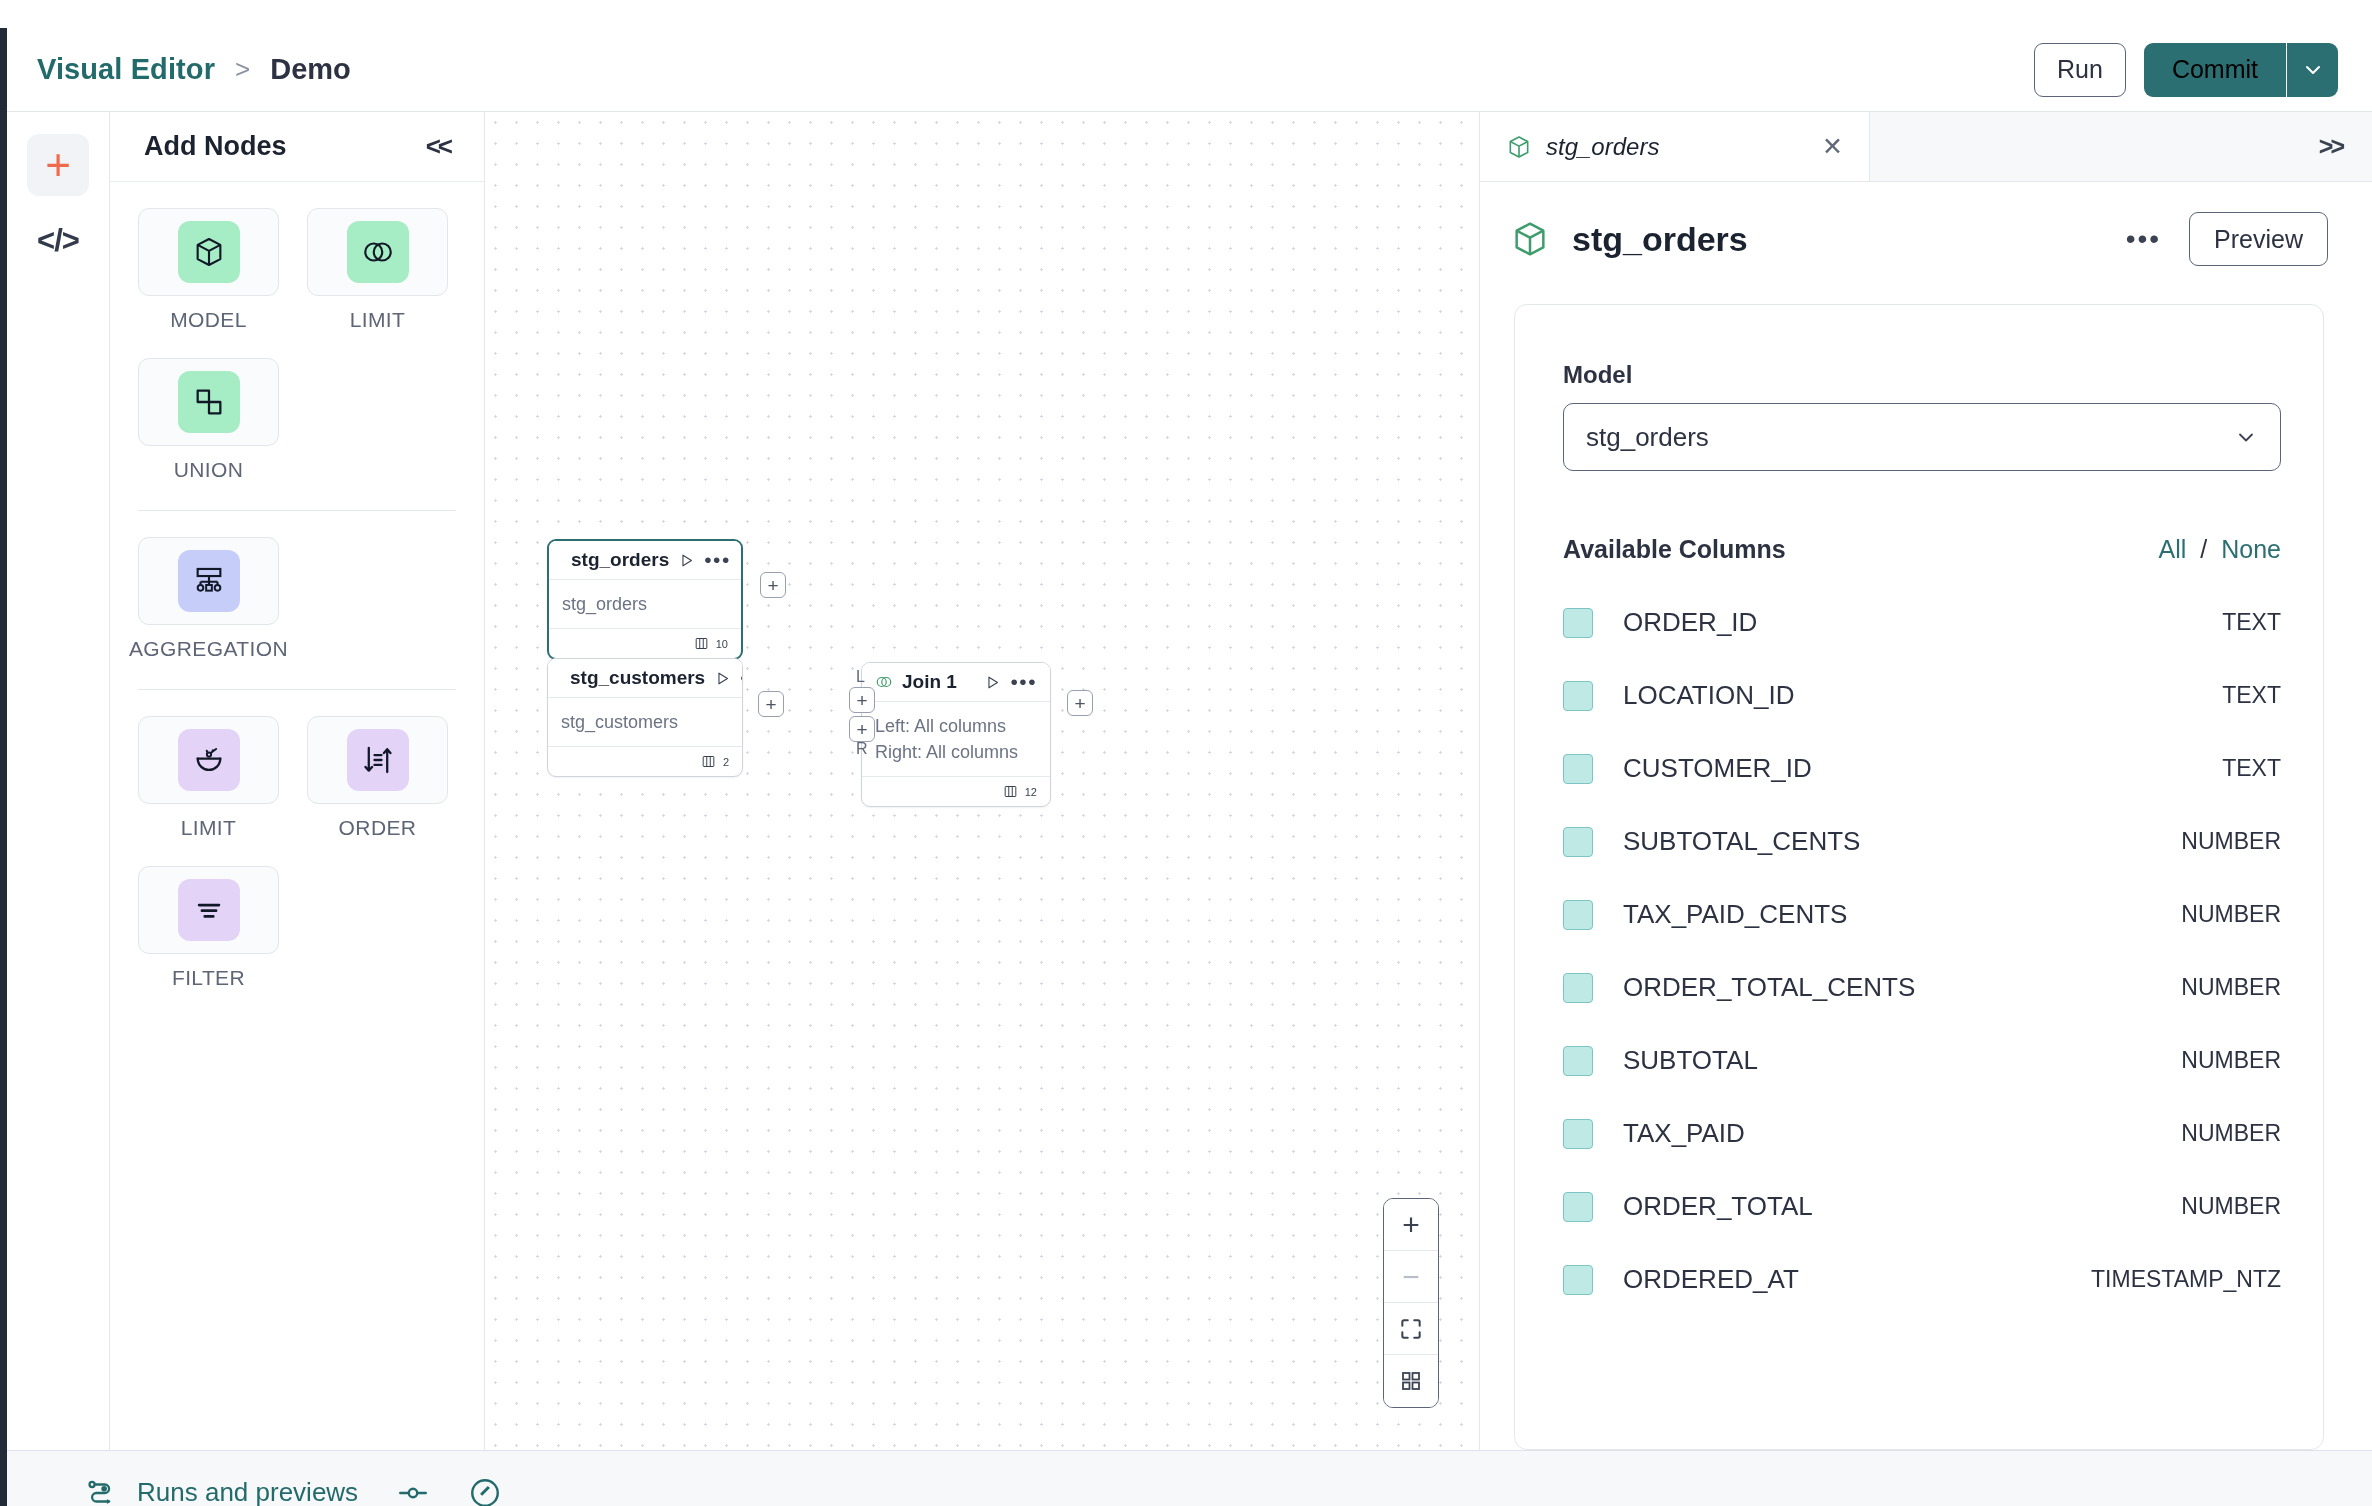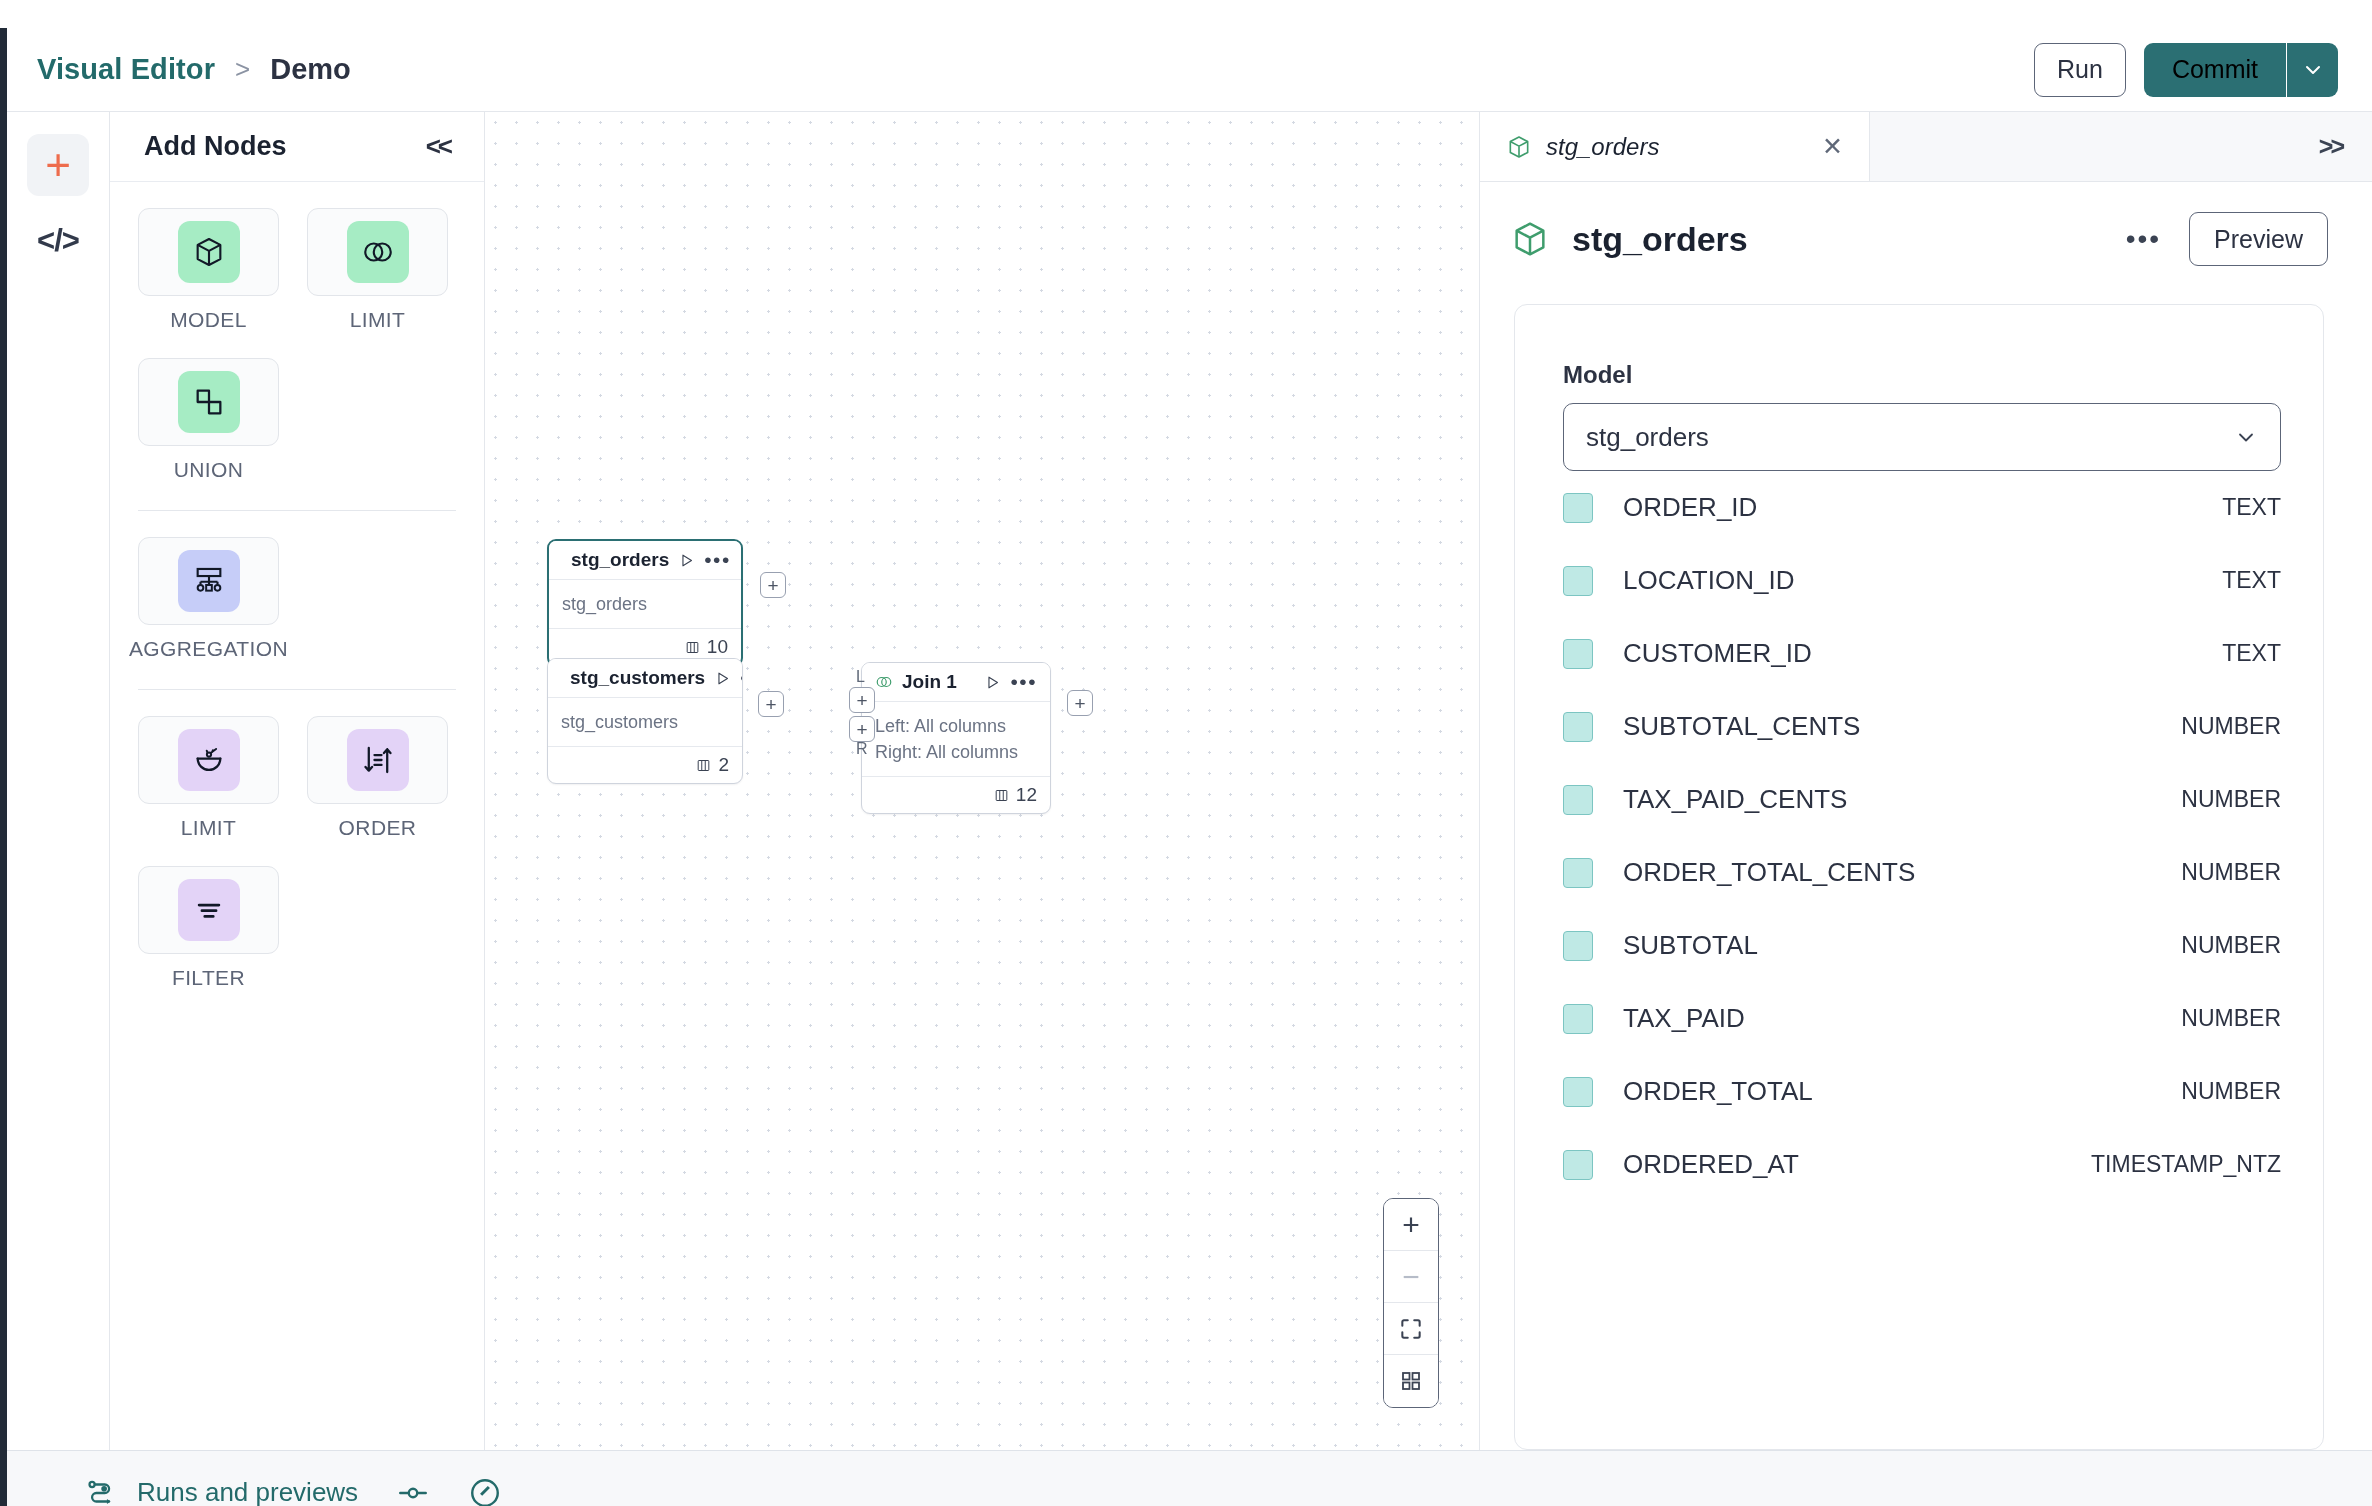--- a/index.html
+++ b/index.html
@@ -147,21 +147,21 @@
   }
   .node-hdr-title { font-size: 19px; font-weight: bold; color: #1b2230; flex: 1; }
   .node-ico-btn { cursor: pointer; color: #3b4353; display: flex; align-items: center; }
   .node-dots { font-size: 21px; letter-spacing: 1.5px; color: #3b4353; cursor: pointer; line-height: .6; }
   .node-body {
     padding: 11px 13px; font-size: 18px; color: #6b7384;
     border-bottom: 1px solid #e6e9ee; line-height: 1.45;
   }
   .node-foot {
     display: flex; align-items: center; justify-content: flex-end; gap: 7px;
-    padding: 7px 13px; font-size: 19px; color: #3b4353;
+    padding: 7px 13px; font-size: 11px; color: #3b4353;
   }
   .handle {
     position: absolute; width: 26px; height: 26px;
     border: 1.3px solid #98a0b0; border-radius: 6px; background: #fff;
     display: flex; align-items: center; justify-content: center;
     font-size: 19px; color: #4d5565; line-height: 1; cursor: pointer;
   }
   .handle-lbl {
     position: absolute; font-size: 16px; color: #5f6878;
   }
@@ -538,20 +538,26 @@
 
       <div class="panel-card">
         <div class="field-label">Model</div>
         <div class="select-box">
           <span class="select-value">stg_orders</span>
           <svg width="24" height="24" viewBox="0 0 24 24" fill="none" class="sel-caret">
             <path d="M6 9.5l6 6 6-6" stroke="#3b4353" stroke-width="1.8" stroke-linecap="round" stroke-linejoin="round"></path>
           </svg>
         </div>
 
+        <div class="cols-head">
+          <span class="cols-title">Available Columns</span>
+          <span class="cols-link">All</span>
+          <span class="cols-slash">/</span>
+          <span class="cols-link">None</span>
+        </div>
 
         <div>
           <div class="col-row">
             <span class="col-check"></span>
             <span class="col-name">ORDER_ID</span>
             <span class="col-type">TEXT</span>
           </div>
           <div class="col-row">
             <span class="col-check"></span>
             <span class="col-name">LOCATION_ID</span>

